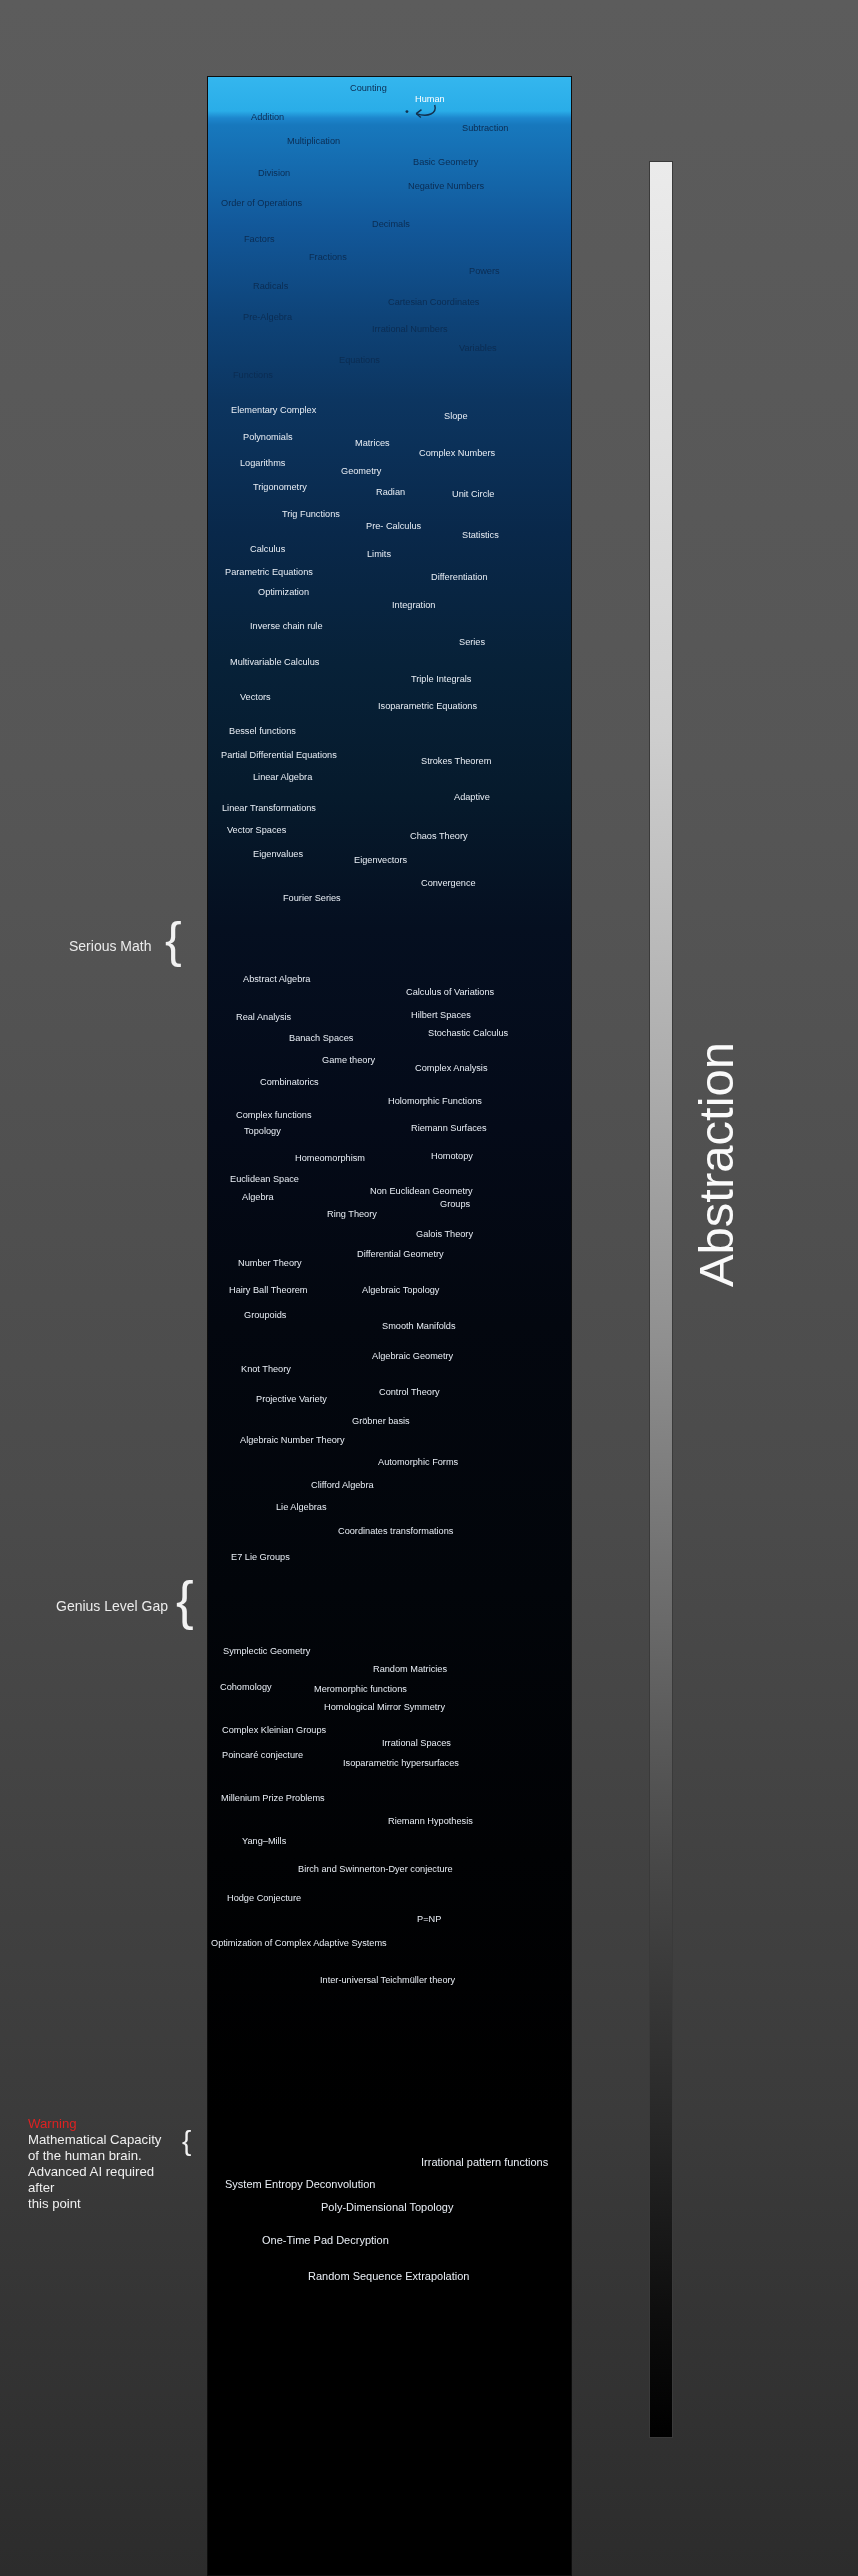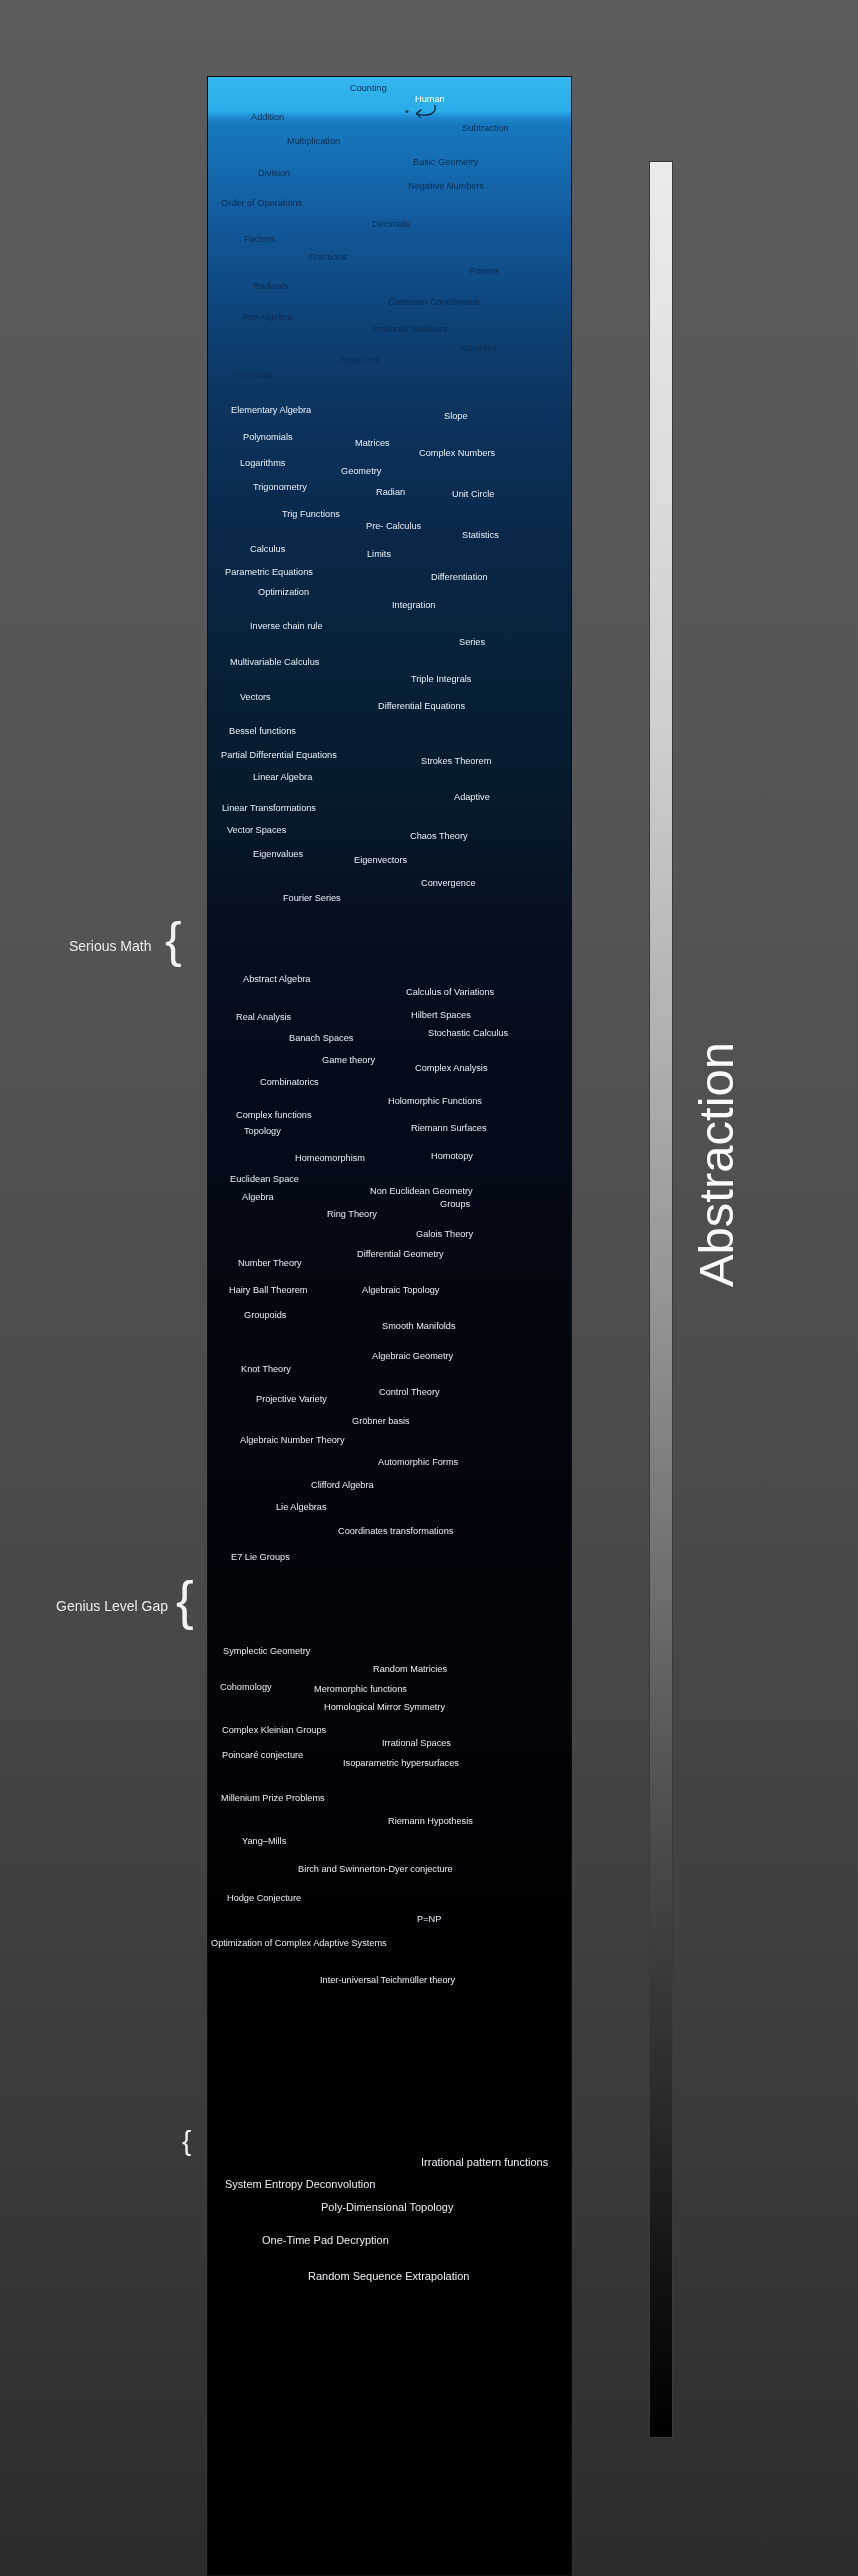--- a/index.html
+++ b/index.html
@@ -66,21 +66,21 @@
       <div class="tl dark" style="left: 244px; top: 234px;">Factors</div>
       <div class="tl dark" style="left: 309px; top: 252px;">Fractions</div>
       <div class="tl dark" style="left: 469px; top: 266px;">Powers</div>
       <div class="tl dark" style="left: 253px; top: 281px;">Radicals</div>
       <div class="tl dark" style="left: 388px; top: 297px;">Cartesian Coordinates</div>
       <div class="tl dark" style="left: 243px; top: 312px;">Pre-Algebra</div>
       <div class="tl dark" style="left: 372px; top: 324px;">Irrational Numbers</div>
       <div class="tl dark" style="left: 459px; top: 343px;">Variables</div>
       <div class="tl dark" style="left: 339px; top: 355px;">Equations</div>
       <div class="tl dark" style="left: 233px; top: 370px;">Functions</div>
-      <div class="tl" style="left: 231px; top: 405px;">Elementary Algebra</div>
+      <div class="tl" style="left: 231px; top: 405px;">Elementary Complex</div>
       <div class="tl" style="left: 444px; top: 411px;">Slope</div>
       <div class="tl" style="left: 243px; top: 432px;">Polynomials</div>
       <div class="tl" style="left: 355px; top: 438px;">Matrices</div>
       <div class="tl" style="left: 419px; top: 448px;">Complex Numbers</div>
       <div class="tl" style="left: 240px; top: 458px;">Logarithms</div>
       <div class="tl" style="left: 341px; top: 466px;">Geometry</div>
       <div class="tl" style="left: 253px; top: 482px;">Trigonometry</div>
       <div class="tl" style="left: 376px; top: 487px;">Radian</div>
       <div class="tl" style="left: 452px; top: 489px;">Unit Circle</div>
       <div class="tl" style="left: 282px; top: 509px;">Trig Functions</div>
@@ -90,21 +90,21 @@
       <div class="tl" style="left: 367px; top: 549px;">Limits</div>
       <div class="tl" style="left: 225px; top: 567px;">Parametric Equations</div>
       <div class="tl" style="left: 431px; top: 572px;">Differentiation</div>
       <div class="tl" style="left: 258px; top: 587px;">Optimization</div>
       <div class="tl" style="left: 392px; top: 600px;">Integration</div>
       <div class="tl" style="left: 250px; top: 621px;">Inverse chain rule</div>
       <div class="tl" style="left: 459px; top: 637px;">Series</div>
       <div class="tl" style="left: 230px; top: 657px;">Multivariable Calculus</div>
       <div class="tl" style="left: 411px; top: 674px;">Triple Integrals</div>
       <div class="tl" style="left: 240px; top: 692px;">Vectors</div>
-      <div class="tl" style="left: 378px; top: 701px;">Differential Equations</div>
+      <div class="tl" style="left: 378px; top: 701px;">Isoparametric Equations</div>
       <div class="tl" style="left: 229px; top: 726px;">Bessel functions</div>
       <div class="tl" style="left: 221px; top: 750px;">Partial Differential Equations</div>
       <div class="tl" style="left: 421px; top: 756px;">Strokes Theorem</div>
       <div class="tl" style="left: 253px; top: 772px;">Linear Algebra</div>
       <div class="tl" style="left: 454px; top: 792px;">Adaptive</div>
       <div class="tl" style="left: 222px; top: 803px;">Linear Transformations</div>
       <div class="tl" style="left: 227px; top: 825px;">Vector Spaces</div>
       <div class="tl" style="left: 410px; top: 831px;">Chaos Theory</div>
       <div class="tl" style="left: 253px; top: 849px;">Eigenvalues</div>
       <div class="tl" style="left: 354px; top: 855px;">Eigenvectors</div>
@@ -178,19 +178,26 @@
     <path d="M26,16 L34,10 M26,16 L33,22" fill="none" stroke="#13304d" stroke-width="2.2"></path>
     <circle cx="12" cy="13" r="2.2" fill="#13304d"></circle>
   </svg>
 
   <div class="side-note" style="left:69px;top:938px;">Serious Math</div>
   <div class="brace" id="brace-serious">{</div>
 
   <div class="side-note" style="left:56px;top:1598px;">Genius Level Gap</div>
   <div class="brace" id="brace-genius">{</div>
 
+  <div id="warning-block">
+    <div id="warning-title">Warning</div>
+    <div>Mathematical Capacity</div>
+    <div>of the human brain.</div>
+    <div>Advanced AI required after</div>
+    <div>this point</div>
+  </div>
   <div class="brace" id="brace-warning">{</div>
 
   <div id="abstraction-bar"></div>
   <div id="abstraction-label">Abstraction</div>
 
 </div>
 
 
 </body></html>

